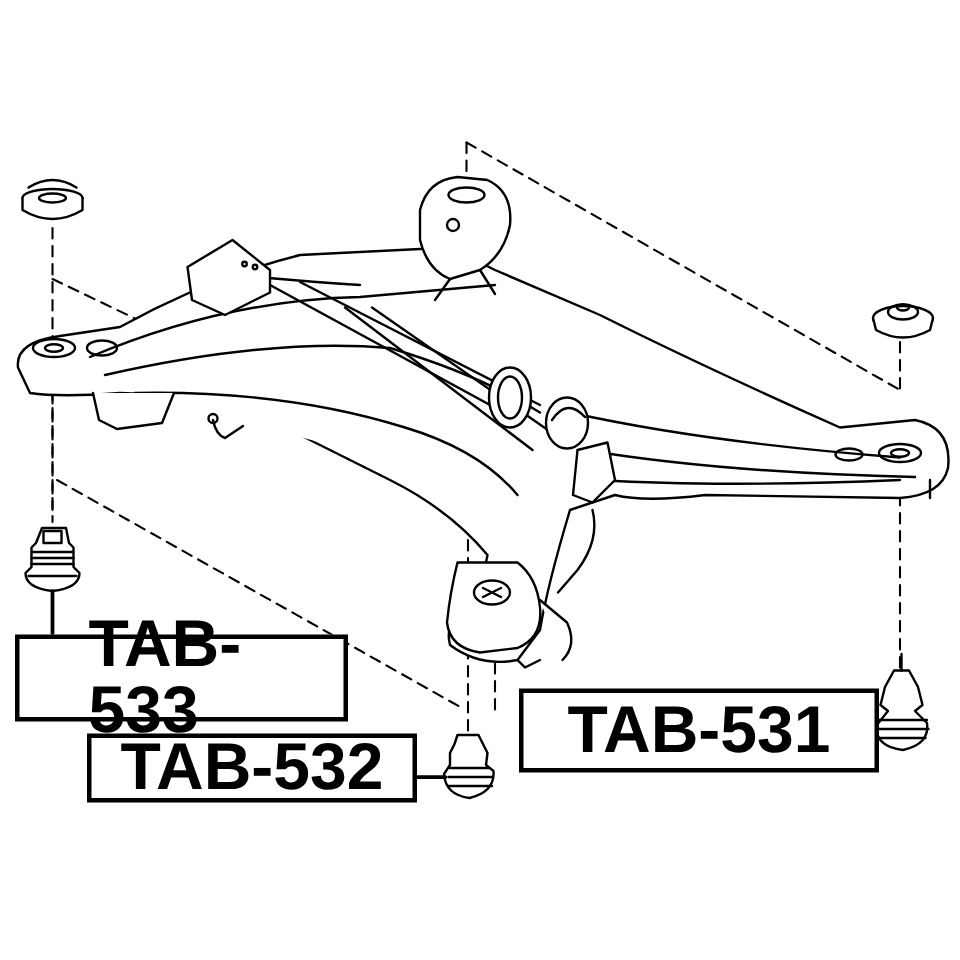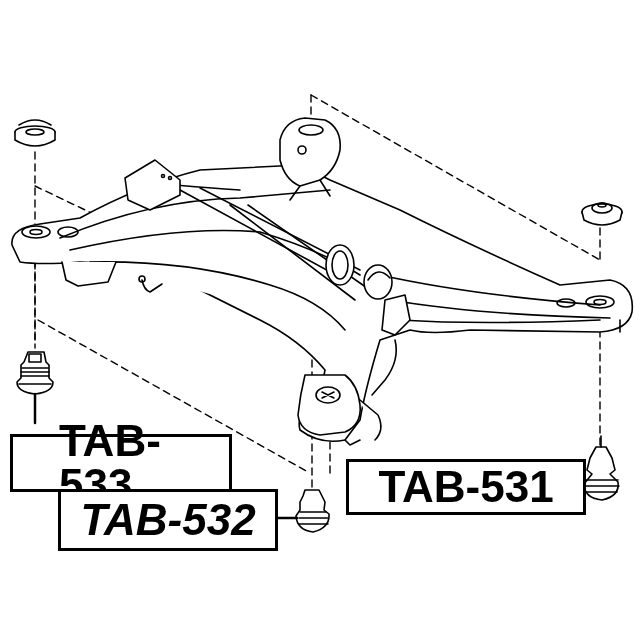--- a/index.html
+++ b/index.html
@@ -13,22 +13,22 @@
     box-sizing: border-box;
     display: flex; align-items: center; justify-content: center;
     font-family: "Liberation Sans", sans-serif;
     font-weight: bold;
     color: #000;
     font-size: 44px;
     letter-spacing: 0px;
     line-height: 1;
     cursor: pointer;
   }
-  #lbl-533 { left: 10px; top: 434px; width: 222px; height: 58px; padding-left: 46px; }
-  #lbl-532 { left: 58px; top: 489px; width: 220px; height: 62px; font-style: italic; }
+  #lbl-533 { left: 10px; top: 423px; width: 222px; height: 58px; padding-left: 46px; }
+  #lbl-532 { left: 58px; top: 489px; width: 220px; height: 46px; }
   #lbl-531 { left: 346px; top: 459px; width: 240px; height: 56px; }
 </style>
 </head>
 <body>
 
 <div id="stage">
 <svg width="640" height="640" viewBox="0 0 640 640">
   <g fill="none" stroke="#000" stroke-width="1.6" stroke-linejoin="round" stroke-linecap="round">
 
     <g stroke-dasharray="7 5" stroke-width="1.4">

